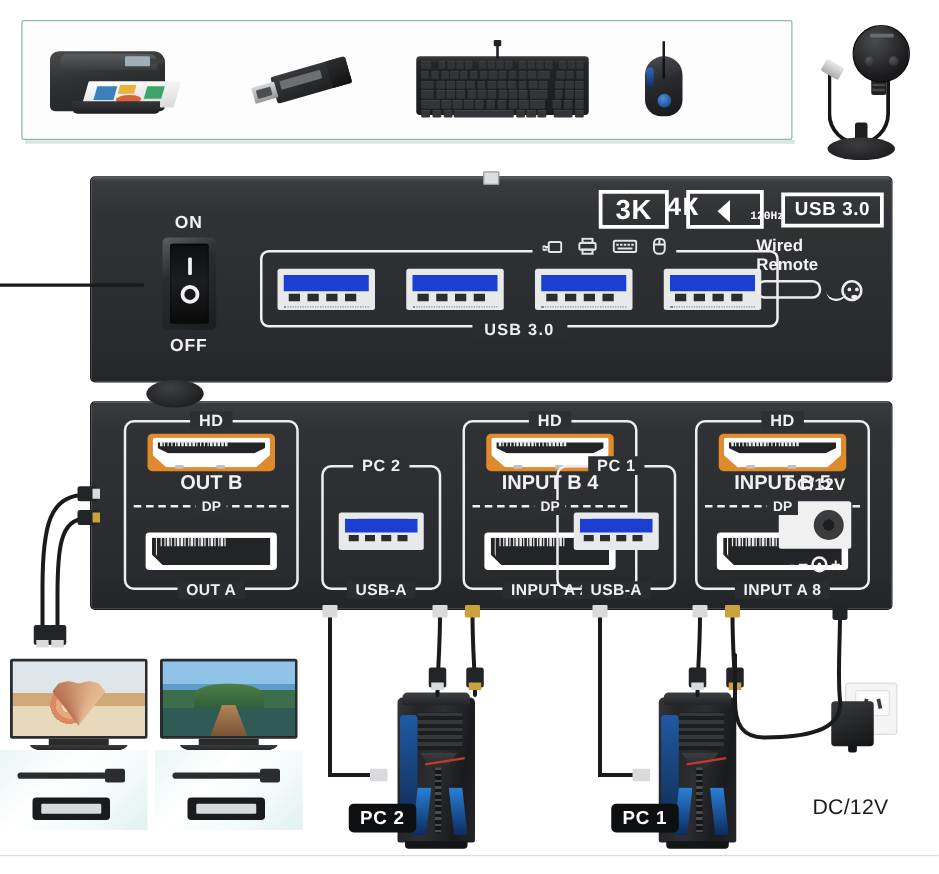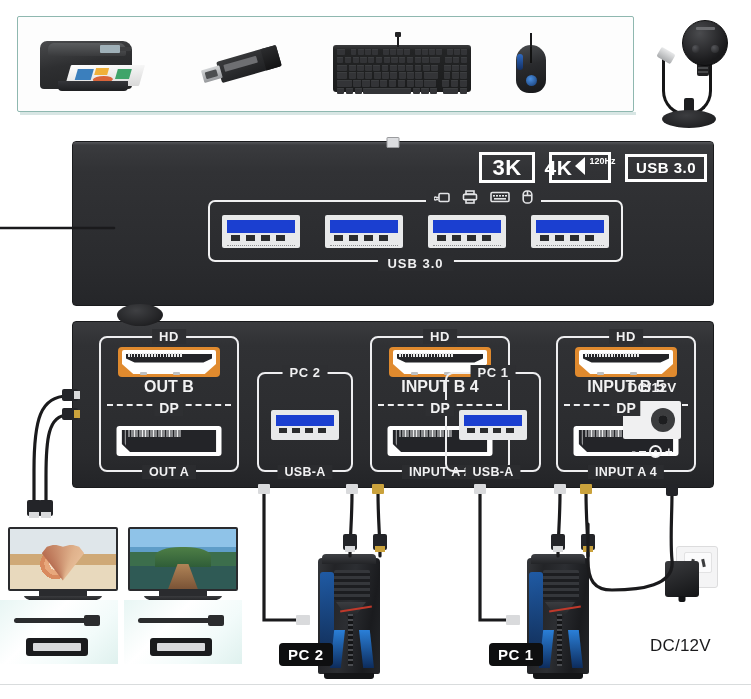--- a/index.html
+++ b/index.html
@@ -196,21 +196,21 @@
   #badge-row{position:absolute;left:406px;top:10px;display:flex;gap:14px;align-items:center;}
   .badge{
     border:3px solid #ffffff;
     color:#ffffff;
     font-weight:bold;
     display:flex;align-items:center;justify-content:center;
     letter-spacing:.5px;
   }
   .badge-8k{width:56px;height:31px;font-size:22px;}
   .badge-4k{width:62px;height:31px;position:relative;}
-  .b4k-inner{display:flex;align-items:flex-start;gap:4px;font-size:21px;font-weight:bold;line-height:1;}
+  .b4k-inner{display:flex;align-items:flex-end;gap:16px;font-size:21px;font-weight:bold;line-height:1;font-family:Liberation Mono, monospace;}
   .b4k-hz{font-size:9px;font-weight:bold;margin-left:0px;letter-spacing:0;}
   .b4k-arrow{
     width:0;height:0;border-top:9px solid transparent;border-bottom:9px solid transparent;
     border-right:10px solid #ffffff;margin-left:-1px;
   }
   .badge-usb{width:82px;height:28px;font-size:15px;border-width:3px;}
 
   
   #power-switch-group{position:absolute;left:42px;top:27px;width:72px;height:120px;}
   .sw-label{
@@ -315,21 +315,21 @@
   .pg-bottom{
     position:absolute;bottom:-9px;left:50%;transform:translateX(-50%);
     background:#2b2c2f;padding:0 7px;color:#f1f1f2;font-size:12.5px;font-weight:bold;letter-spacing:.3px;white-space:nowrap;
   }
   .pg-divider{
     position:absolute;left:6px;right:6px;top:66px;
     border-top:2px dashed #eeeef0;
   }
   .pg-mid-label{
     position:absolute;top:54px;left:50%;transform:translateX(-50%);
-    color:#f1f1f2;font-size:14px;font-weight:bold;z-index:2;background:#2e2f32;padding:0 5px;
+    color:#f1f1f2;font-size:11px;font-weight:bold;z-index:2;background:#2e2f32;padding:0 5px;
   }
   .pg-sub-label{
     position:absolute;top:40px;left:50%;transform:translateX(-50%);
     color:#f1f1f2;font-size:16px;font-weight:bold;white-space:nowrap;
   }
 
   
   .hdmi{
     position:absolute;left:50%;transform:translateX(-50%);top:9px;
     width:102px;height:30px;
@@ -728,20 +728,31 @@
           <span>4K</span>
           <span class="b4k-arrow"></span>
           <span class="b4k-hz">120Hz</span>
         </div>
       </div>
       <div class="badge badge-usb">
         <span>USB 3.0</span>
       </div>
     </div>
 
+    <div id="power-switch-group">
+      <div class="sw-label label-on">ON</div>
+      <div class="sw-outer">
+        <div class="sw-inner">
+          <div class="sw-i"></div>
+          <div class="sw-o"></div>
+        </div>
+      </div>
+      <div class="sw-leader"></div>
+      <div class="sw-label label-off">OFF</div>
+    </div>
 
     <div id="usb-bank">
       <div id="usb-bank-icons">
         <svg width="16" height="11" viewBox="0 0 16 11">
           <rect x="5" y="1.5" width="10" height="8" rx="1.2" class="mini-icon"></rect>
           <path d="M5 5.5 H2.5 a1.5 1.5 0 1 0 0 2 H4" class="mini-icon"></path>
         </svg>
         <svg width="16" height="14" viewBox="0 0 16 14">
           <rect x="4" y="1" width="8" height="3.2" class="mini-icon"></rect>
           <rect x="1.5" y="4.4" width="13" height="5.4" rx="1" class="mini-icon"></rect>
@@ -804,20 +815,28 @@
               <i></i>
               <i></i>
             </div>
             <div class="lip"></div>
         </div>
       </div>
 
       <div class="usbtitle">USB  3.0</div>
     </div>
 
+    <div id="wired-remote-sec">
+      <div class="wr-title">Wired</div>
+      <div class="wr-title">Remote</div>
+      <div class="wr-port">
+        <div class="wr-wire"></div>
+        <div class="wr-dot"></div>
+      </div>
+    </div>
   </div>
 
   <div class="panel-foot"></div>
 
   <div id="rear-panel">
 
     <div class="port-group" style="left:26px; width:140px;">
       <div class="pg-title">HD</div>
       <div class="hdmi">
         <div class="hdmi-in"></div>
@@ -1012,21 +1031,21 @@
             <i></i>
             <i></i>
             <i></i>
             <i></i>
             <i></i>
             <i></i>
             <i></i>
             <i></i>
           </div>
       </div>
-      <div class="pg-bottom">INPUT A 4</div>
+      <div class="pg-bottom">INPUT A 8</div>
     </div>
 
     <div id="dc-group">
       <div class="dc-title">DC/12V</div>
       <div class="dc-jack"></div>
       <div class="dc-pol">
         <span>-</span>
         <span class="bar"></span>
         <span class="ring"></span>
         <span>+</span>

